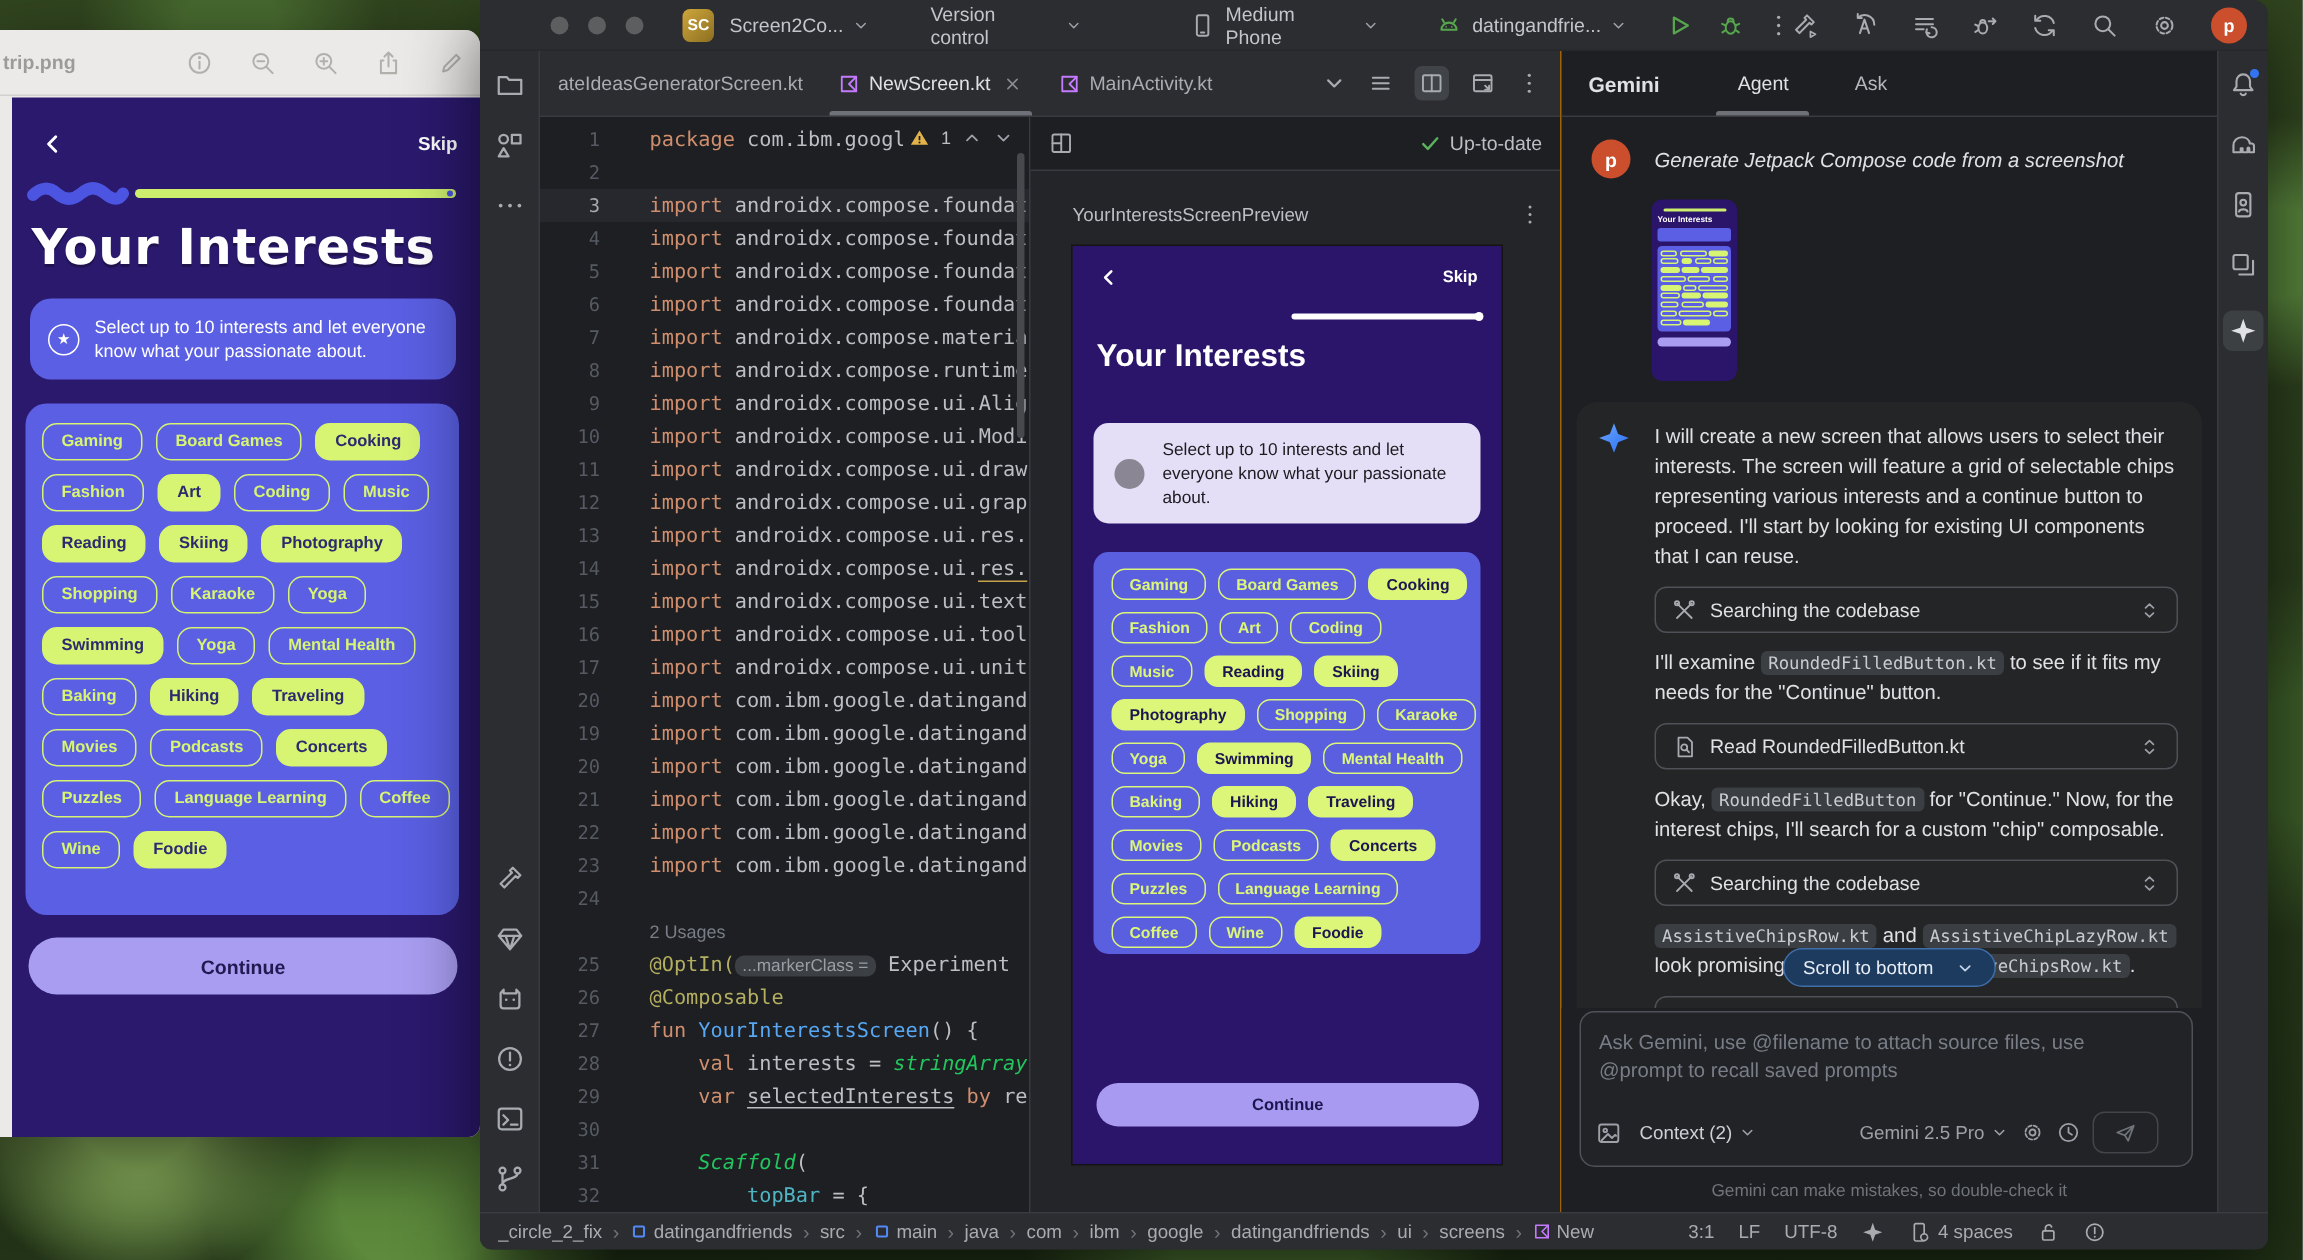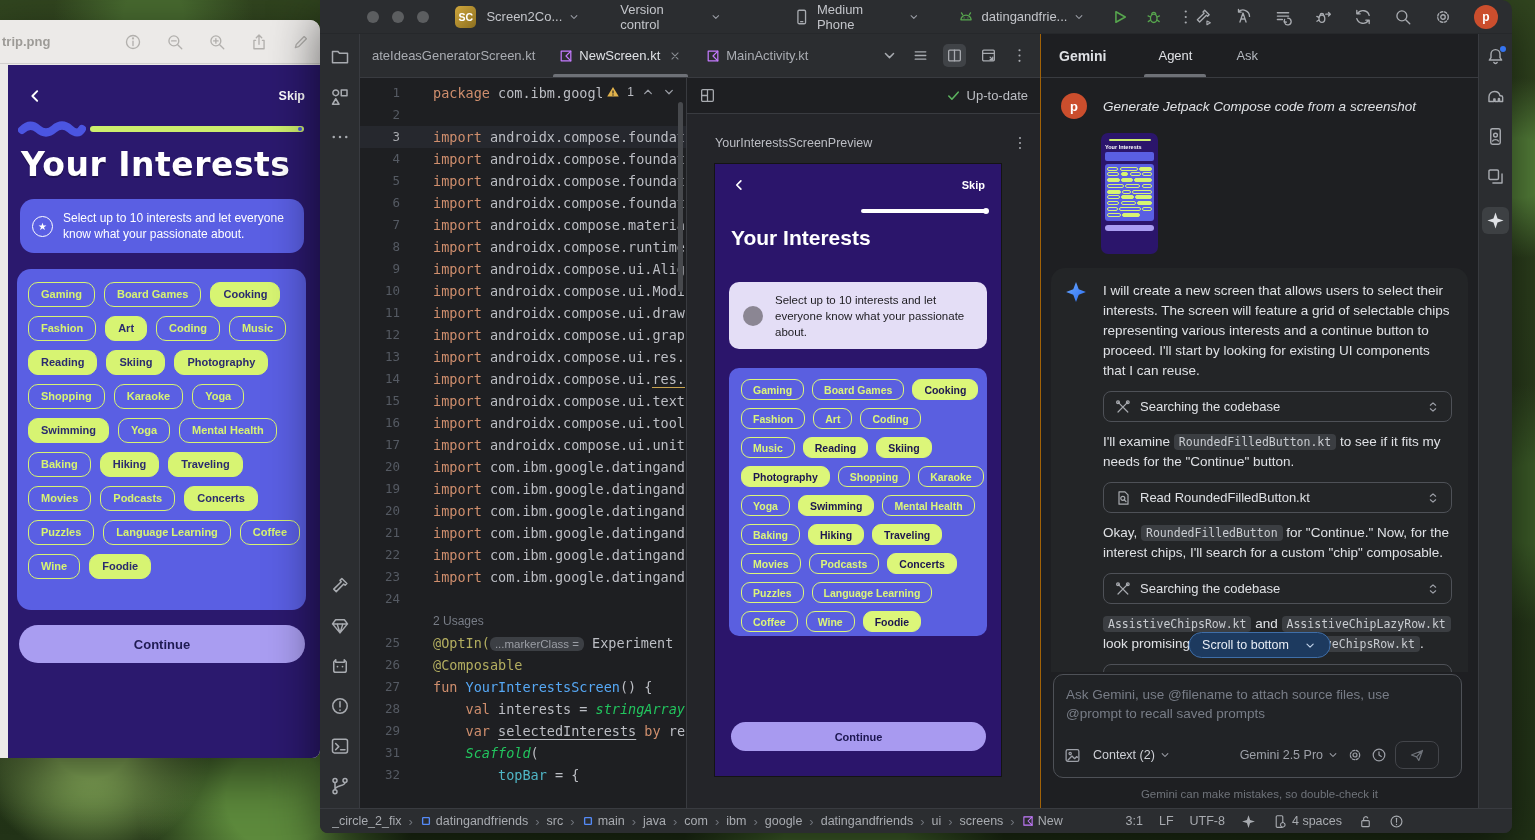--- a/index.html
+++ b/index.html
@@ -559,20 +559,21 @@
                 <div class="erow"><span class="ln">21</span><span class="ecode"><span class="tk-kw">import</span><span class="tk-pl"> com.ibm.google.datingand</span></span></div>
                 <div class="erow"><span class="ln">22</span><span class="ecode"><span class="tk-kw">import</span><span class="tk-pl"> com.ibm.google.datingand</span></span></div>
                 <div class="erow"><span class="ln">23</span><span class="ecode"><span class="tk-kw">import</span><span class="tk-pl"> com.ibm.google.datingand</span></span></div>
                 <div class="erow"><span class="ln">24</span><span class="ecode"></span></div>
                 <div class="erow usage"><span class="ln"></span><span class="ecode">2 Usages</span></div>
                 <div class="erow"><span class="ln">25</span><span class="ecode"><span class="tk-an">@OptIn(</span><span class="tk-hint">...markerClass =</span><span class="tk-pl"> Experiment</span></span></div>
                 <div class="erow"><span class="ln">26</span><span class="ecode"><span class="tk-an">@Composable</span></span></div>
                 <div class="erow"><span class="ln">27</span><span class="ecode"><span class="tk-kw">fun</span><span class="tk-pl"> </span><span class="tk-fn">YourInterestsScreen</span><span class="tk-pl">() {</span></span></div>
                 <div class="erow"><span class="ln">28</span><span class="ecode"><span class="tk-pl">    </span><span class="tk-kw">val</span><span class="tk-pl"> interests = </span><span class="tk-cl">stringArray</span></span></div>
                 <div class="erow"><span class="ln">29</span><span class="ecode"><span class="tk-pl">    </span><span class="tk-kw">var</span><span class="tk-pl"> </span><span class="tk-un">selectedInterests</span><span class="tk-pl"> </span><span class="tk-kw">by</span><span class="tk-pl"> re</span></span></div>
+                <div class="erow"><span class="ln">30</span><span class="ecode"></span></div>
                 <div class="erow"><span class="ln">31</span><span class="ecode"><span class="tk-pl">    </span><span class="tk-cl">Scaffold</span><span class="tk-pl">(</span></span></div>
                 <div class="erow"><span class="ln">32</span><span class="ecode"><span class="tk-pl">        </span><span class="tk-prp">topBar</span><span class="tk-pl"> = {</span></span></div>
               </div>
             <div class="inspect">
               <i data-icon="warn">
                   <svg viewBox="0 0 16 16">
                     <path d="M8 2.2 14.6 13.2H1.4z" fill="#e2b34c"></path>
                     <path d="M8 6.4v3.4" stroke="#1e1f22" stroke-width="1.3"></path>
                     <circle cx="8" cy="11.4" r=".8" fill="#1e1f22"></circle>
                   </svg>

